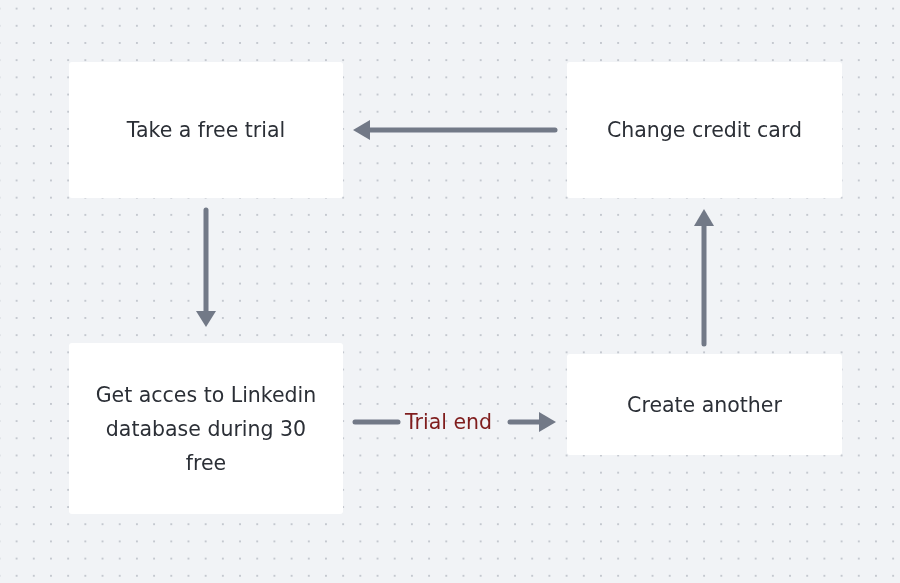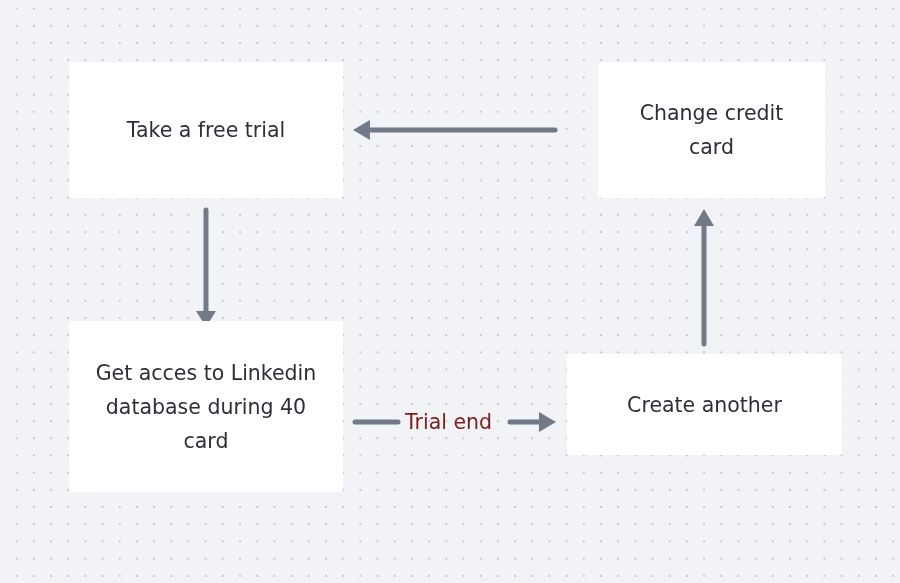--- a/index.html
+++ b/index.html
@@ -50,27 +50,27 @@
       <line x1="704" y1="344" x2="704" y2="224"></line>
       <polygon points="704,209 694,226 714,226" stroke="none"></polygon>
     </g>
   </g>
 </svg>
 
 <div class="node" style="left:69px; top:62px; width:274px; height:136px;">
   <span>Take a free trial</span>
 </div>
 
-<div class="node" style="left:567px; top:62px; width:227px; height:136px;margin-left:31px;">
+<div class="node" style="left:567px; top:62px; width:275px; height:136px;">
   <span>Change credit card</span>
 </div>
 
-<div class="node" style="left:69px; top:321px; width:274px; height:171px; flex-direction:column;">
+<div class="node" style="left:69px; top:343px; width:274px; height:171px; flex-direction:column;">
   <span>Get acces to Linkedin</span>
-  <span>database during 40</span>
-  <span>card</span>
+  <span>database during 30</span>
+  <span>free</span>
 </div>
 
 <div class="node" style="left:567px; top:354px; width:275px; height:101px; flex-direction:column;">
   <span>Create another</span>
 </div>
 
 <div class="edge-label" style="left:405px; top:410px;">Trial end</div>
 
 </body></html>

